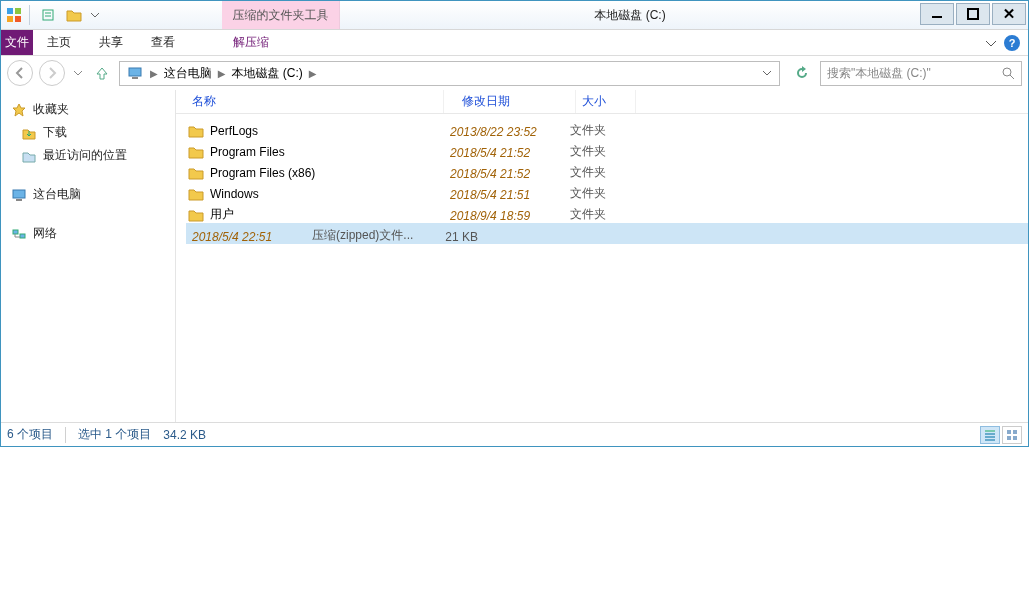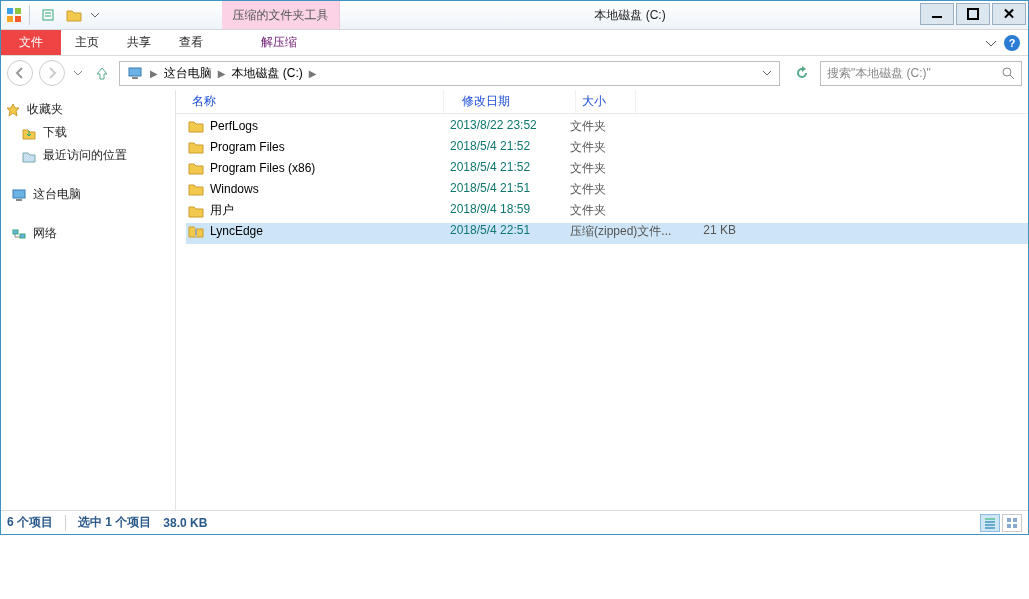--- a/index.html
+++ b/index.html
@@ -1,33 +1,33 @@
 <!DOCTYPE html>
 <html><head>
 <meta charset="utf-8">
 <style>
   * { box-sizing: border-box; margin: 0; padding: 0; }
   html, body { width: 1029px; height: 599px; font-family: "Microsoft YaHei", "Segoe UI", sans-serif; font-size: 12px; background: #fff; overflow: hidden; }
-  .window { width: 1029px; height: 535px; border: 1px solid #3F94BF; position: relative; display: flex; flex-direction: column; }
+  .window { width: 1029px; height: 447px; border: 1px solid #3F94BF; position: relative; display: flex; flex-direction: column; }
 
   
   .titlebar { height: 29px; background: linear-gradient(#fff, #eef4fa); display: flex; align-items: stretch; border-bottom: 1px solid #d7d7d7; }
   .tb-left { display: flex; align-items: center; padding: 0 4px; gap: 2px; }
   .tb-icon { width: 18px; height: 18px; display: inline-flex; align-items: center; justify-content: center; }
   .qat-sep { width: 1px; height: 20px; background: #c5d1de; margin: 0 4px; }
   .qat-btn { width: 24px; height: 24px; display: inline-flex; align-items: center; justify-content: center; }
   .contextual-tab { width: 118px; background: #FBD2E6; color: #555; text-align: center; display: flex; align-items: center; justify-content: center; border-right: 1px solid #eecadd; }
   .tb-title { flex: 1; text-align: center; display: flex; align-items: center; justify-content: center; color: #222; }
   .win-controls { display: flex; }
   .win-btn { width: 34px; height: 22px; background: #DCE6EE; border: 1px solid #9aafc1; margin: 2px 2px 0 0; display: flex; align-items: center; justify-content: center; font-size: 14px; font-weight: bold; font-family: Arial; }
   .win-btn.close { font-size: 15px; }
 
   
   .ribbon { height: 26px; background: #fff; display: flex; align-items: stretch; border-bottom: 1px solid #dcdcdc; position: relative; }
-  .ribbon .file-tab { background: #ef4444; color: #fff; padding: 0 18px; display: flex; align-items: center; }
+  .ribbon .file-tab { background: #701a75; color: #fff; padding: 0 4px; display: flex; align-items: center; }
   .ribbon .tab { padding: 0 14px; display: flex; align-items: center; color: #222; }
   .ribbon .contextual { color: #701a75; }
   .ribbon .spacer { flex: 1; }
   .ribbon .rib-right { display: flex; align-items: center; gap: 8px; padding-right: 8px; }
   .help-icon { width: 16px; height: 16px; border-radius: 50%; background: #2b7cd3; color: #fff; display: inline-flex; align-items: center; justify-content: center; font-size: 11px; font-weight: bold; }
 
   
   .navbar { height: 34px; display: flex; align-items: center; gap: 6px; padding: 4px 6px; background: #fff; }
   .nav-btn { width: 26px; height: 26px; border-radius: 50%; border: 1px solid #ccc; display: inline-flex; align-items: center; justify-content: center; color: #888; }
   .nav-btn.small { width: 14px; border: none; border-radius: 0; }
@@ -37,42 +37,42 @@
   .address .crumb-sep { color: #777; padding: 0 2px; font-size: 10px; }
   .refresh { width: 24px; height: 24px; display: inline-flex; align-items: center; justify-content: center; margin-left: 4px; }
   .searchbox { width: 202px; height: 25px; border: 1px solid #bdbdbd; display: flex; align-items: center; padding: 0 6px; color: #888; gap: 4px; }
   .searchbox .s-icon { margin-left: auto; }
 
   
   .body { flex: 1; display: flex; overflow: hidden; }
   .sidebar { width: 175px; border-right: 1px solid #e5e5e5; padding: 8px 0; }
   .side-group { margin-bottom: 16px; }
   .side-head, .side-item { display: flex; align-items: center; gap: 6px; padding: 3px 6px 3px 20px; color: #222; }
-  .side-head { font-weight: normal; padding-left: 4px; }
+  .side-head { font-weight: normal; padding-left: 10px; }
   .side-item.computer { padding-left: 10px; }
   .ico { width: 16px; height: 16px; display: inline-flex; align-items: center; justify-content: center; }
 
   
   .listpane { flex: 1; display: flex; flex-direction: column; }
   .cols { height: 24px; display: flex; align-items: center; border-bottom: 1px solid #e8e8e8; color: #1d4ed8; padding-left: 10px; }
   .col { padding: 0 6px; border-right: 1px solid #f0f0f0; height: 100%; display: flex; align-items: center; }
   .c-name { width: 258px; }
   .c-date { width: 120px; margin-left: 12px; }
   .c-type { width: 118px; }
   .c-size { width: 60px; text-align: center; justify-content: flex-start; }
   .rows { padding: 4px 0 0 10px; }
-  .row { height: 21px; display: flex; align-items: flex-start; }
+  .row { height: 21px; display: flex; align-items: flex-end; }
   .row.selected { background: #CDE5F6; }
   .row .rn { width: 258px; display: flex; align-items: center; gap: 6px; padding-left: 2px; }
-  .row .rd { width: 120px; color: #0f766e; padding: 0 6px; }
+  .row .rd { width: 120px; color: #a16207; padding: 0 6px; font-style: italic; }
   .row .rt { width: 118px; color: #555; padding: 0 6px; }
   .row .rs { width: 60px; color: #555; text-align: right; padding: 0 6px; }
 
   
-  .statusbar { height: 24px; border-top: 1px solid #dcdcdc; display: flex; align-items: center; padding: 0 6px; gap: 12px; color: #2a5a8a; font-weight: bold; }
+  .statusbar { height: 24px; border-top: 1px solid #dcdcdc; display: flex; align-items: center; padding: 0 6px; gap: 12px; color: #2a5a8a; }
   .status-sep { width: 1px; height: 16px; background: #d0d0d0; }
   .view-btns { margin-left: auto; display: flex; gap: 2px; }
   .view-btn { width: 20px; height: 18px; border: 1px solid #ccc; display: inline-flex; align-items: center; justify-content: center; background: #fff; }
   .view-btn.active { background: #cfe6f7; border-color: #8fbde0; }
 
   
   svg { display: block; }
 </style>
 </head>
 <body>
@@ -321,45 +321,33 @@
                   <path d="M1 3 h5 l2 2 h7 v8 h-14 z" fill="#f2c94c" stroke="#cb9b2a"></path>
                 </svg>
               </span>
               <span>用户</span>
             </div>
             <div class="rd">2018/9/4 18:59</div>
             <div class="rt">文件夹</div>
             <div class="rs"></div>
           </div>
           <div class="row selected">
-            <div class="rn">
-              <span class="ico">
-                <svg width="16" height="14">
-                  <path d="M1 3 h5 l2 2 h7 v8 h-14 z" fill="#f2c94c" stroke="#cb9b2a"></path>
-                  <rect x="7" y="4" width="2" height="9" fill="#bfbfbf"></rect>
-                  <line x1="7" y1="6" x2="9" y2="6" stroke="#888"></line>
-                  <line x1="7" y1="8" x2="9" y2="8" stroke="#888"></line>
-                  <line x1="7" y1="10" x2="9" y2="10" stroke="#888"></line>
-                </svg>
-              </span>
-              <span>LyncEdge</span>
-            </div>
             <div class="rd">2018/5/4 22:51</div>
             <div class="rt">压缩(zipped)文件...</div>
             <div class="rs">21 KB</div>
           </div>
         </div>
     </div>
   </div>
 
   <div class="statusbar">
     <span>6 个项目</span>
     <span class="status-sep"></span>
     <span>选中 1 个项目</span>
-    <span>38.0 KB</span>
+    <span>34.2 KB</span>
     <div class="view-btns">
       <div class="view-btn active">
         <svg width="12" height="12">
             <line x1="1" y1="2" x2="11" y2="2" stroke="#2a6"></line>
             <rect x="1" y="4" width="10" height="2" fill="#6ac"></rect>
             <rect x="1" y="7" width="10" height="2" fill="#6ac"></rect>
             <rect x="1" y="10" width="10" height="2" fill="#6ac"></rect>
           </svg>
       </div>
       <div class="view-btn">

